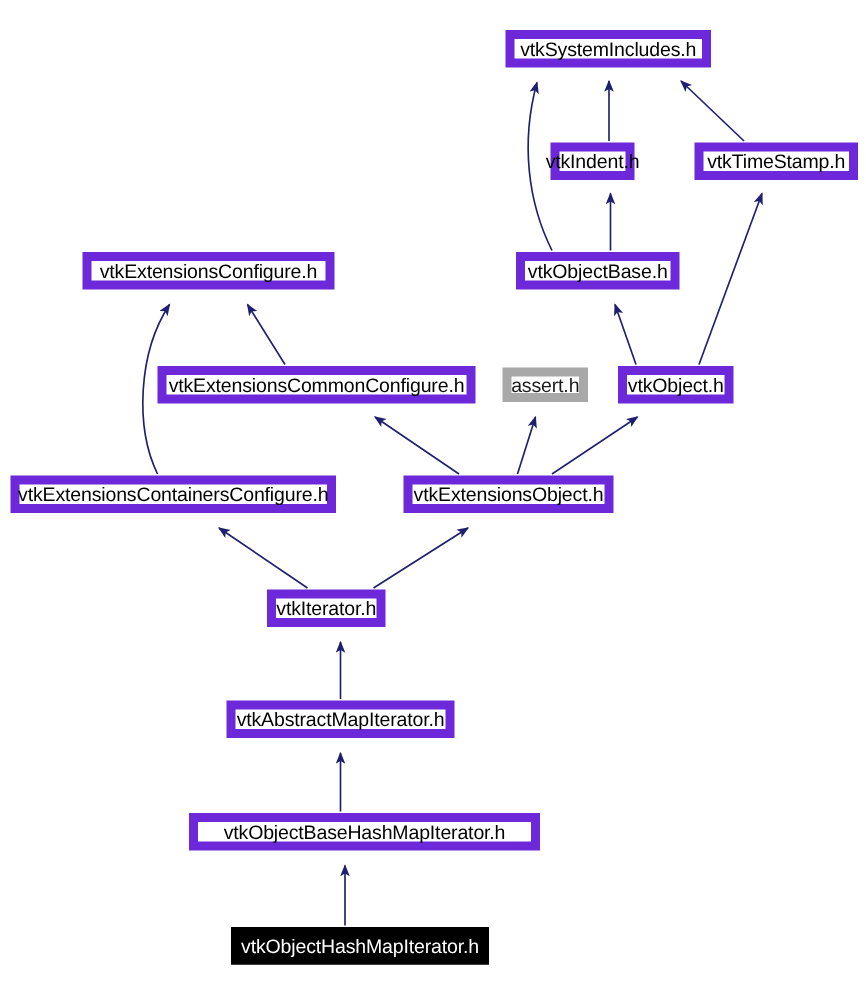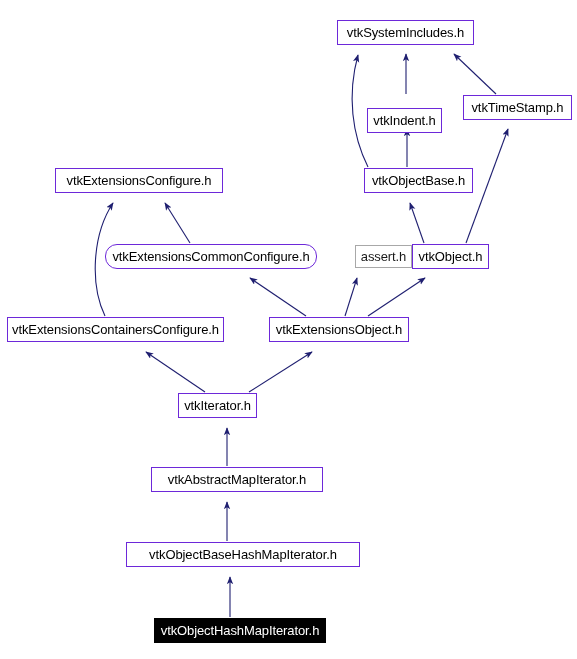--- a/index.html
+++ b/index.html
@@ -23,21 +23,21 @@
     height: 659px;
     pointer-events: none;
   }
   .node {
     position: absolute;
     box-sizing: border-box;
     display: flex;
     align-items: center;
     justify-content: center;
     background: #ffffff;
-    border: 1px solid #6d28d9;
+    border: 6px solid #6d28d9;
     color: #000000;
     font-size: 13px;
     line-height: 1;
     white-space: nowrap;
     letter-spacing: -0.1px;
     z-index: 2;
   }
   .node.dim {
     border-color: #a8a8a8;
     color: #1a1a1a;
@@ -96,51 +96,51 @@
       <path d="M227,541 L227,502"></path>
 
       <path d="M230,617 L230,577"></path>
     </g>
   </svg>
 
   <div id="nodes">
       <div class="node" style="left: 337px; top: 20px; width: 137px; height: 25px;">
         <span class="node-label">vtkSystemIncludes.h</span>
       </div>
-      <div class="node" style="left: 367px; top: 108px; width: 75px; height: 25px;">
+      <div class="node" style="left: 367px; top: 95px; width: 56px; height: 25px;">
         <span class="node-label">vtkIndent.h</span>
       </div>
       <div class="node" style="left: 463px; top: 95px; width: 109px; height: 25px; align-items: center;">
         <span class="node-label">vtkTimeStamp.h</span>
       </div>
-      <div class="node" style="left: 364px; top: 168px; width: 109px; height: 25px;">
+      <div class="node" style="left: 344px; top: 168px; width: 109px; height: 25px;">
         <span class="node-label">vtkObjectBase.h</span>
       </div>
       <div class="node" style="left: 55px; top: 168px; width: 168px; height: 25px;">
         <span class="node-label">vtkExtensionsConfigure.h</span>
       </div>
-      <div class="node" style="left: 105px; top: 244px; width: 212px; height: 25px; border-radius: 12px;">
+      <div class="node" style="left: 105px; top: 244px; width: 212px; height: 25px;">
         <span class="node-label">vtkExtensionsCommonConfigure.h</span>
       </div>
-      <div class="node dim" style="left: 335px; top: 245px; width: 57px; height: 23px; margin-left: 20px;">
+      <div class="node dim" style="left: 335px; top: 245px; width: 57px; height: 23px;">
         <span class="node-label">assert.h</span>
       </div>
       <div class="node" style="left: 412px; top: 244px; width: 77px; height: 25px;">
         <span class="node-label">vtkObject.h</span>
       </div>
       <div class="node" style="left: 7px; top: 317px; width: 217px; height: 25px;">
         <span class="node-label">vtkExtensionsContainersConfigure.h</span>
       </div>
       <div class="node" style="left: 269px; top: 317px; width: 140px; height: 25px;">
         <span class="node-label">vtkExtensionsObject.h</span>
       </div>
       <div class="node" style="left: 178px; top: 393px; width: 79px; height: 25px;">
         <span class="node-label">vtkIterator.h</span>
       </div>
-      <div class="node" style="left: 151px; top: 467px; width: 172px; height: 25px;">
+      <div class="node" style="left: 151px; top: 467px; width: 152px; height: 25px;">
         <span class="node-label">vtkAbstractMapIterator.h</span>
       </div>
       <div class="node" style="left: 126px; top: 542px; width: 234px; height: 25px;">
         <span class="node-label">vtkObjectBaseHashMapIterator.h</span>
       </div>
       <div class="node highlight" style="left: 144px; top: 618px; width: 172px; height: 25px;">
         <span class="node-label">vtkObjectHashMapIterator.h</span>
       </div>
     </div>
 

